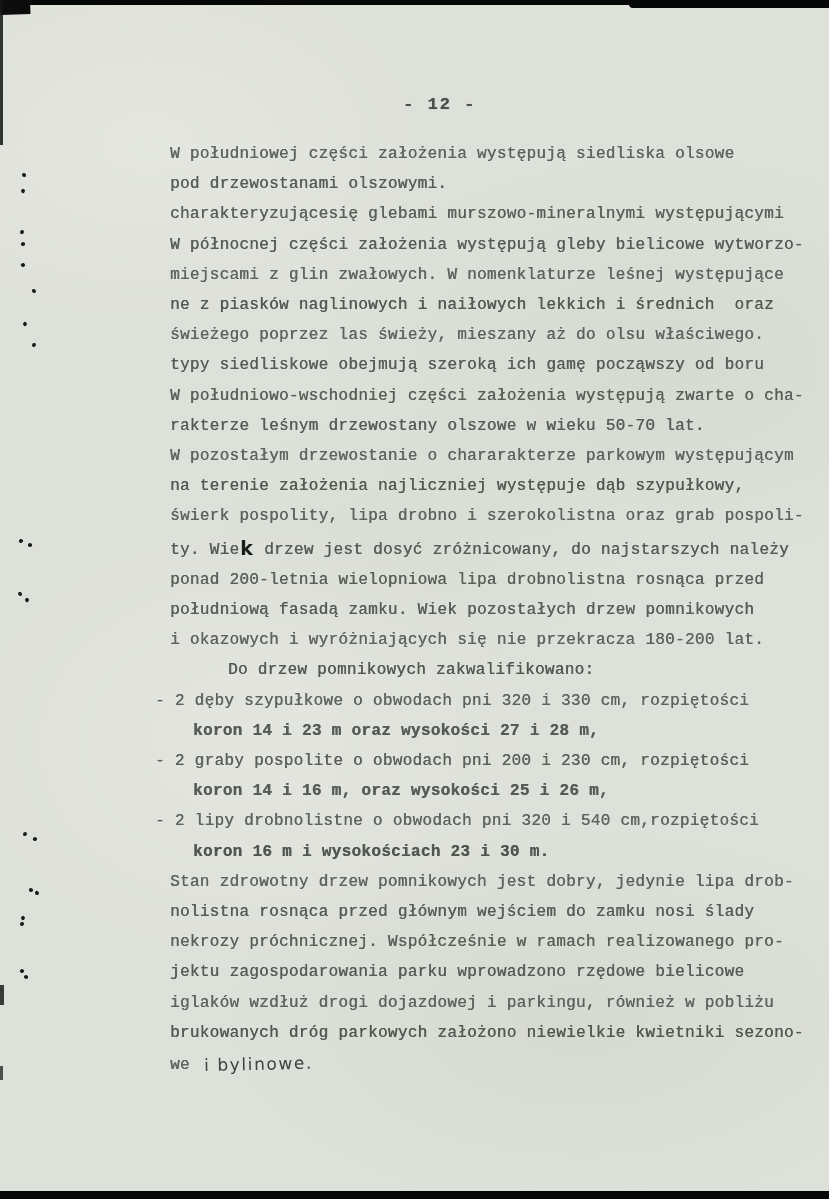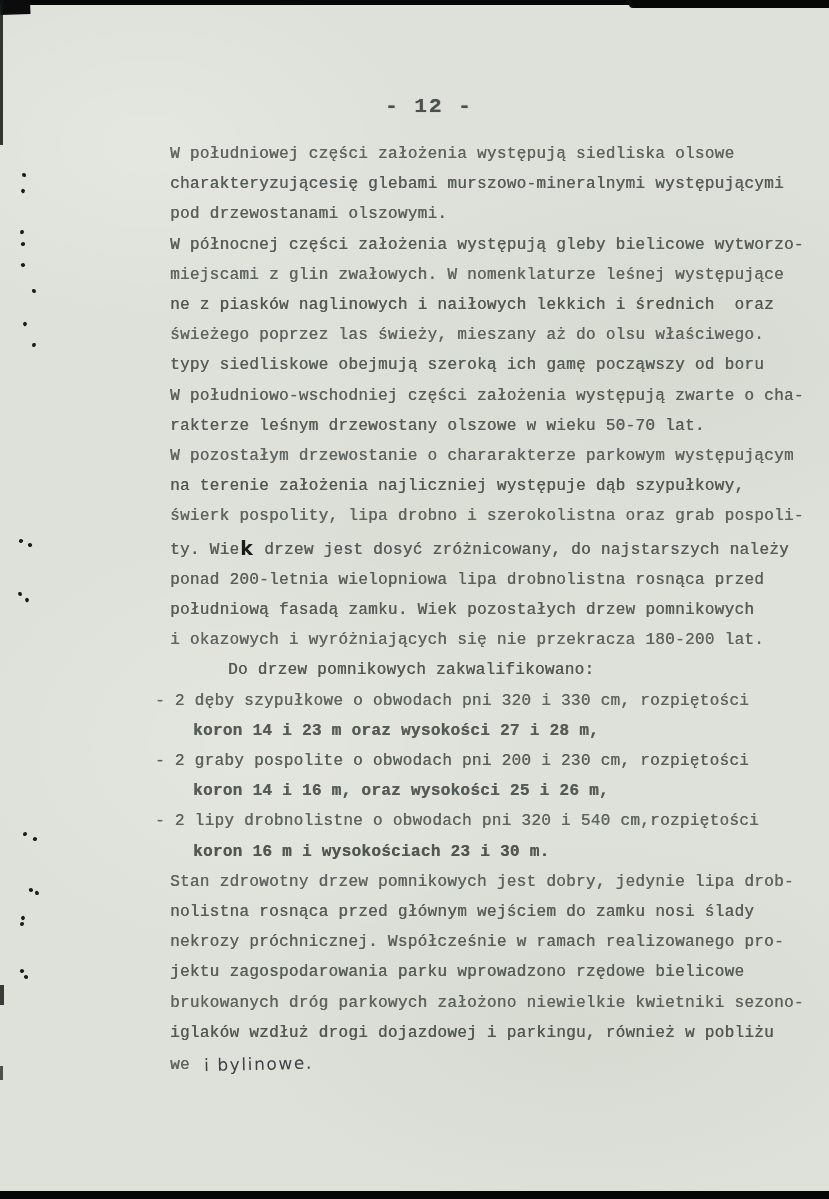--- a/index.html
+++ b/index.html
@@ -43,22 +43,22 @@
   }
   .edge-left-nub1 { position: absolute; left: 0; top: 985px; width: 4px; height: 20px; background: rgba(15,18,15,0.8); }
   .edge-left-nub2 { position: absolute; left: 0; top: 1066px; width: 3px; height: 14px; background: rgba(15,18,15,0.7); }
   .edge-bottom {
     position: absolute; bottom: 0; left: 0; right: 0; height: 8px;
     background: #050606;
   }
   
   .pageno {
     position: absolute;
-    top: 95px; left: 385px;
-    font-size: 21px;
+    top: 95px; left: 403px;
+    font-size: 17px;
     font-weight: bold;
     letter-spacing: 2px;
     color: #4b524e;
     text-shadow: 0.4px 0.4px 0.7px rgba(60,66,62,0.75);
   }
   
   .textblock {
     position: absolute;
     top: 139px;
     left: 170px;
@@ -115,22 +115,22 @@
   <div class="corner-tl"></div>
   <div class="edge-left"></div>
   <div class="edge-left-nub1"></div>
   <div class="edge-left-nub2"></div>
   <div class="edge-bottom"></div>
 
   <div class="pageno">- 12 -</div>
 
   <div class="textblock" id="textblock">
       <div class="line"><span>W południowej części założenia występują siedliska olsowe</span></div>
+      <div class="line"><span>pod drzewostanami olszowymi.</span></div>
       <div class="line"><span>charakteryzującesię glebami murszowo-mineralnymi występującymi</span></div>
-      <div class="line"><span>pod drzewostanami olszowymi.</span></div>
       <div class="line"><span>W północnej części założenia występują gleby bielicowe wytworzo-</span></div>
       <div class="line"><span>miejscami z glin zwałowych. W nomenklaturze leśnej występujące</span></div>
       <div class="line"><span>ne z piasków naglinowych i naiłowych lekkich i średnich  oraz</span></div>
       <div class="line"><span>świeżego poprzez las świeży, mieszany aż do olsu właściwego.</span></div>
       <div class="line"><span>typy siedliskowe obejmują szeroką ich gamę począwszy od boru</span></div>
       <div class="line"><span>W południowo-wschodniej części założenia występują zwarte o cha-</span></div>
       <div class="line"><span>rakterze leśnym drzewostany olszowe w wieku 50-70 lat.</span></div>
       <div class="line"><span>W pozostałym drzewostanie o chararakterze parkowym występującym</span></div>
       <div class="line"><span>na terenie założenia najliczniej występuje dąb szypułkowy,</span></div>
       <div class="line"><span>świerk pospolity, lipa drobno i szerokolistna oraz grab pospoli-</span></div>
@@ -142,22 +142,22 @@
       <div class="line indent-list"><span>- 2 dęby szypułkowe o obwodach pni 320 i 330 cm, rozpiętości</span></div>
       <div class="line indent-cont"><span>koron 14 i 23 m oraz wysokości 27 i 28 m,</span></div>
       <div class="line indent-list"><span>- 2 graby pospolite o obwodach pni 200 i 230 cm, rozpiętości</span></div>
       <div class="line indent-cont"><span>koron 14 i 16 m, oraz wysokości 25 i 26 m,</span></div>
       <div class="line indent-list"><span>- 2 lipy drobnolistne o obwodach pni 320 i 540 cm,rozpiętości</span></div>
       <div class="line indent-cont"><span>koron 16 m i wysokościach 23 i 30 m.</span></div>
       <div class="line"><span>Stan zdrowotny drzew pomnikowych jest dobry, jedynie lipa drob-</span></div>
       <div class="line"><span>nolistna rosnąca przed głównym wejściem do zamku nosi ślady</span></div>
       <div class="line"><span>nekrozy próchnicznej. Współcześnie w ramach realizowanego pro-</span></div>
       <div class="line"><span>jektu zagospodarowania parku wprowadzono rzędowe bielicowe</span></div>
+      <div class="line"><span>iglaków wzdłuż drogi dojazdowej i parkingu, również w pobliżu</span></div>
       <div class="line"><span>brukowanych dróg parkowych założono niewielkie kwietniki sezono-</span></div>
-      <div class="line"><span>iglaków wzdłuż drogi dojazdowej i parkingu, również w pobliżu</span></div>
       <div class="line"><span>we</span><span class="hand">  i bylinowe.</span></div>
     </div>
 
   <div id="specklayer">
       <div class="speck" style="left: 22px; top: 173px; transform: rotate(0deg);"></div>
       <div class="speck" style="left: 21px; top: 189px; transform: rotate(37deg);"></div>
       <div class="speck" style="left: 20px; top: 230px; transform: rotate(74deg);"></div>
       <div class="speck" style="left: 21px; top: 242px; transform: rotate(111deg);"></div>
       <div class="speck" style="left: 21px; top: 263px; transform: rotate(148deg);"></div>
       <div class="speck" style="left: 32px; top: 289px; transform: rotate(185deg);"></div>

